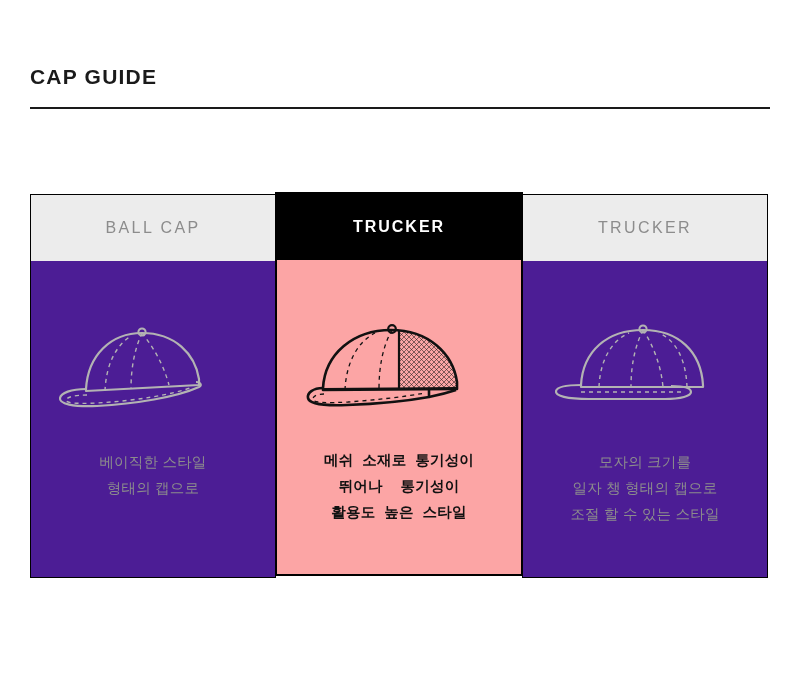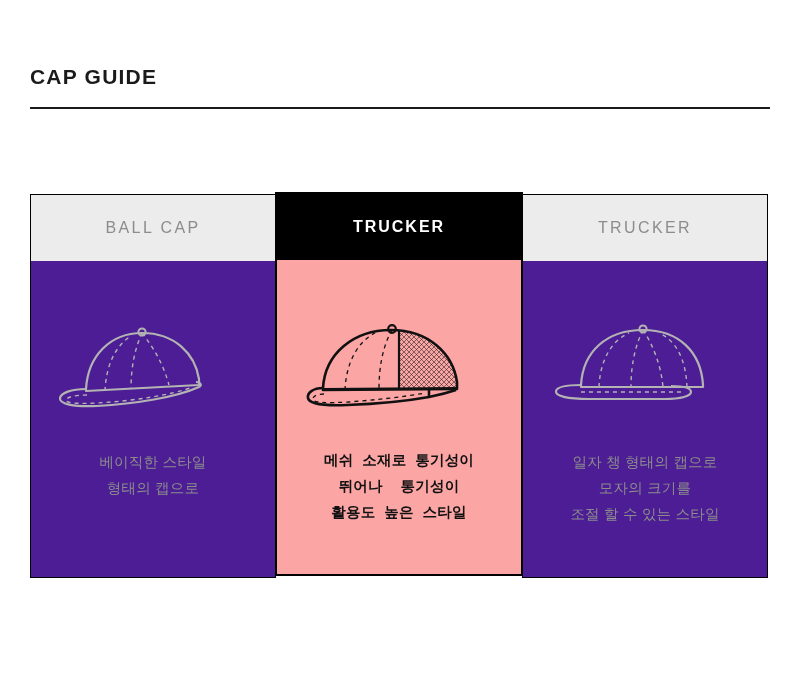--- a/index.html
+++ b/index.html
@@ -234,21 +234,21 @@
             <path d="M36 82 C22 82 12 84 11 88 C10 93 22 96 44 96 L120 96 C136 96 146 93 146 89 C146 85 138 83 126 83" stroke="#b3b3b3" stroke-width="2.2" fill="none" stroke-linejoin="round"></path>
             <path d="M36 89 L140 89" stroke="#b3b3b3" stroke-width="1.4" fill="none" stroke-dasharray="4 4"></path>
 
             <path d="M98 27 C90 43 86 62 86 84" stroke="#b3b3b3" stroke-width="1.4" fill="none" stroke-dasharray="4 4"></path>
             <path d="M98 27 C108 42 116 62 118 84" stroke="#b3b3b3" stroke-width="1.4" fill="none" stroke-dasharray="4 4"></path>
             <path d="M54 84 C55 58 66 38 84 30" stroke="#b3b3b3" stroke-width="1.4" fill="none" stroke-dasharray="4 4"></path>
             <path d="M142 84 C141 58 132 38 114 30" stroke="#b3b3b3" stroke-width="1.4" fill="none" stroke-dasharray="4 4"></path>
           </svg>
         </div>
         <div class="card-desc">
+          <div>모자의 크기를</div>
           <div>일자 챙 형태의 캡으로</div>
-          <div>모자의 크기를</div>
           <div>조절 할 수 있는 스타일</div>
         </div>
       </div>
     </div>
 
   </div>
 </div>
 
 </body></html>

